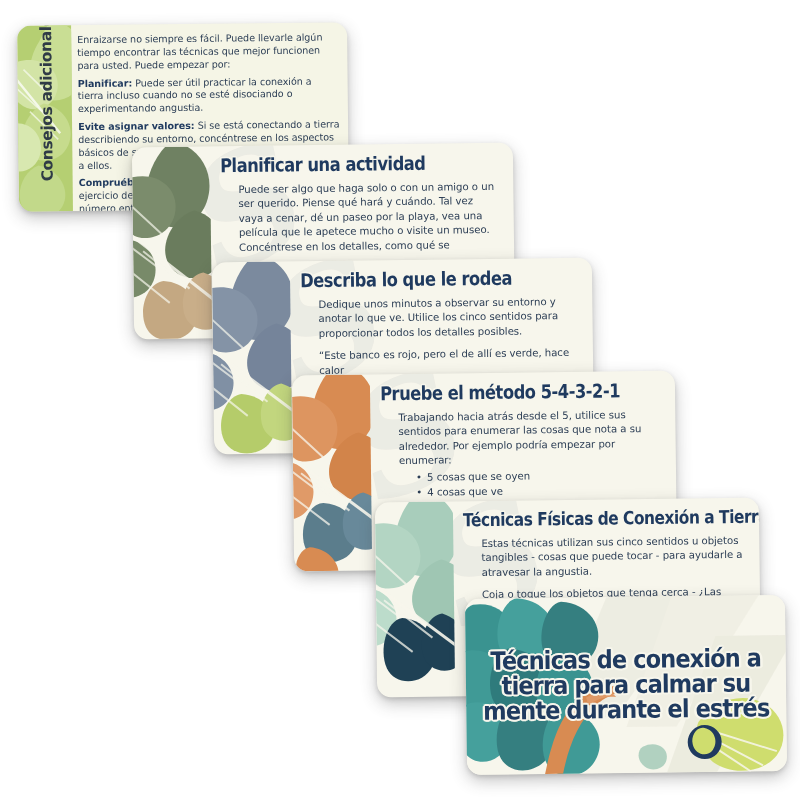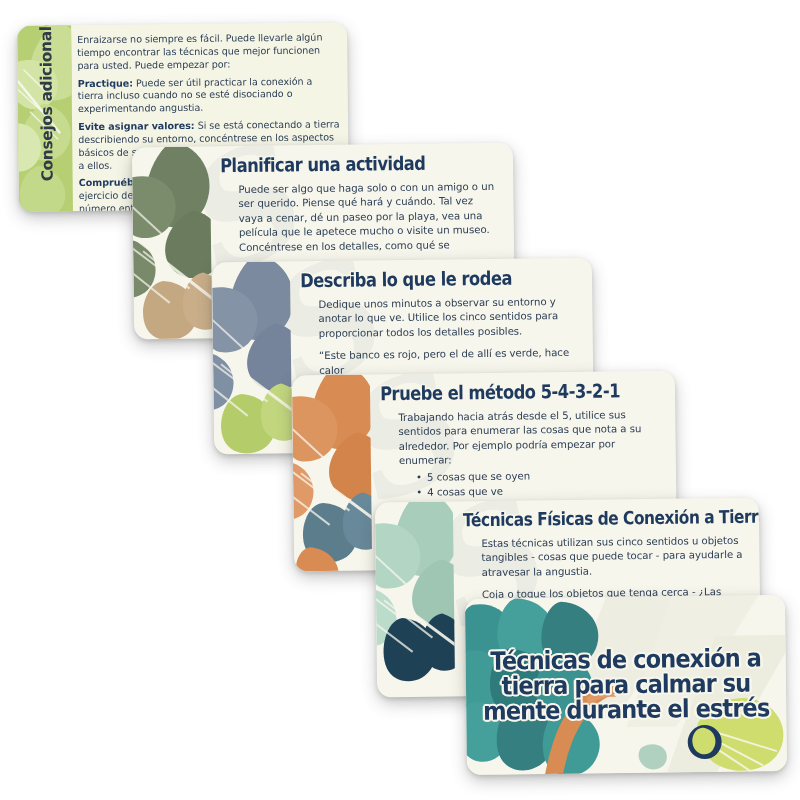--- a/index.html
+++ b/index.html
@@ -123,21 +123,21 @@
         <path d="M44 88 C64 92 76 112 68 130 C60 148 36 150 26 136 C16 122 26 96 44 88 Z" fill="#c6db8d"></path>
         <path d="M10 108 C30 104 44 120 40 138 C36 156 14 162 6 148 C-2 134 0 114 10 108 Z" fill="#d8e8b0"></path>
         <path d="M38 150 C58 154 70 174 62 190 C54 206 30 206 22 192 C14 178 22 156 38 150 Z" fill="#c2d98a"></path>
         <path d="M6 50 L60 118" stroke="#ffffff" stroke-width="2.4" fill="none" opacity=".75"></path>
         <path d="M24 54 L46 76 M14 70 L42 96 M30 96 L58 124" stroke="#ffffff" stroke-width="1.6" fill="none" opacity=".6"></path>
       </svg>
       <div class="tab-label">Consejos adicionales</div>
     </div>
     <div class="c1body">
       <p>Enraizarse no siempre es fácil. Puede llevarle algún tiempo encontrar las técnicas que mejor funcionen para usted. Puede empezar por:</p>
-      <p><b>Practique:</b><span> Puede ser útil practicar la conexión a tierra incluso cuando no se esté disociando o experimentando angustia.</span></p>
+      <p><b>Planificar:</b><span> Puede ser útil practicar la conexión a tierra incluso cuando no se esté disociando o experimentando angustia.</span></p>
       <p><b>Evite asignar valores:</b><span> Si se está conectando a tierra describiendo su entorno, concéntrese en los aspectos básicos de su entorno y no en cómo se siente respecto a ellos.</span></p>
       <p><b>Compruébelo usted mismo:</b><span> Antes y después de un ejercicio de enraizamiento, valore su angustia con un número entre 1 y 10.</span></p>
 
     </div>
   </div>
 
   <div class="card" id="card2">
     <div class="wm">
         <span>S</span>
       </div>

